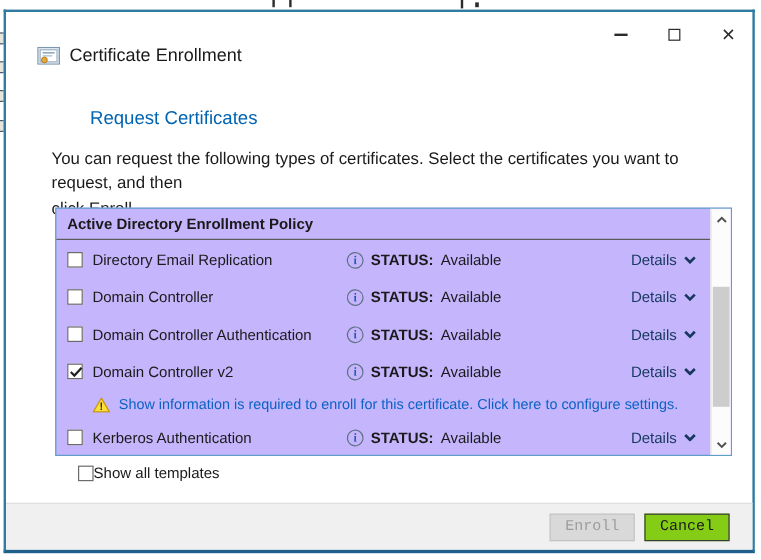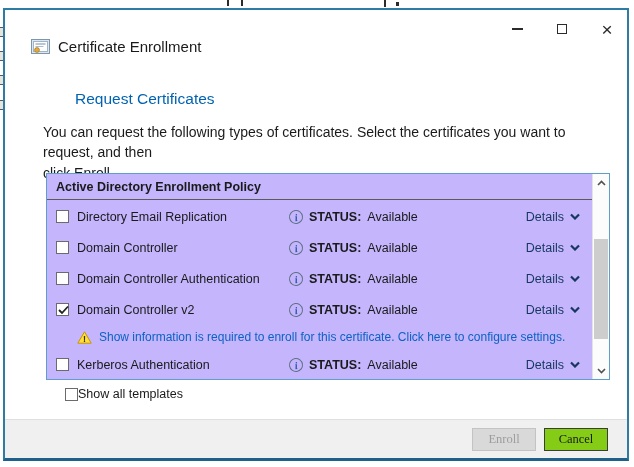--- a/index.html
+++ b/index.html
@@ -94,21 +94,21 @@
   }
 
   
   .footer {
     position: absolute; left: 0; right: 0; bottom: 0; height: 39px;
     background: #f0f0f0; border-top: 1px solid #dfdfdf;
     display: flex; align-items: center; justify-content: flex-end; gap: 8px; padding-right: 19px;
   }
   .btn {
     height: 23px; min-width: 64px; padding: 0 12px; font-size: 12.5px;
-    font-family: Liberation Serif, serif;
+    font-family: Liberation Mono, monospace;
     display: inline-flex; align-items: center; justify-content: center;
   }
   .btn-cancel { background: #84cc16; border: 1px solid #3c3c3c; color: #1a1a1a; }
   .btn-enroll { background: #e1e1e1; border: 1px solid #adadad; color: #1a1a1a; }
   .btn-enroll.disabled { background: #d9d9d9; border: 1px solid #c3c3c3; color: #9d9d9d; }
 </style>
 </head>
 <body>
 
 <div class="bg-mark" style="left:227px; top:0; width:2px; height:6px;"></div>

